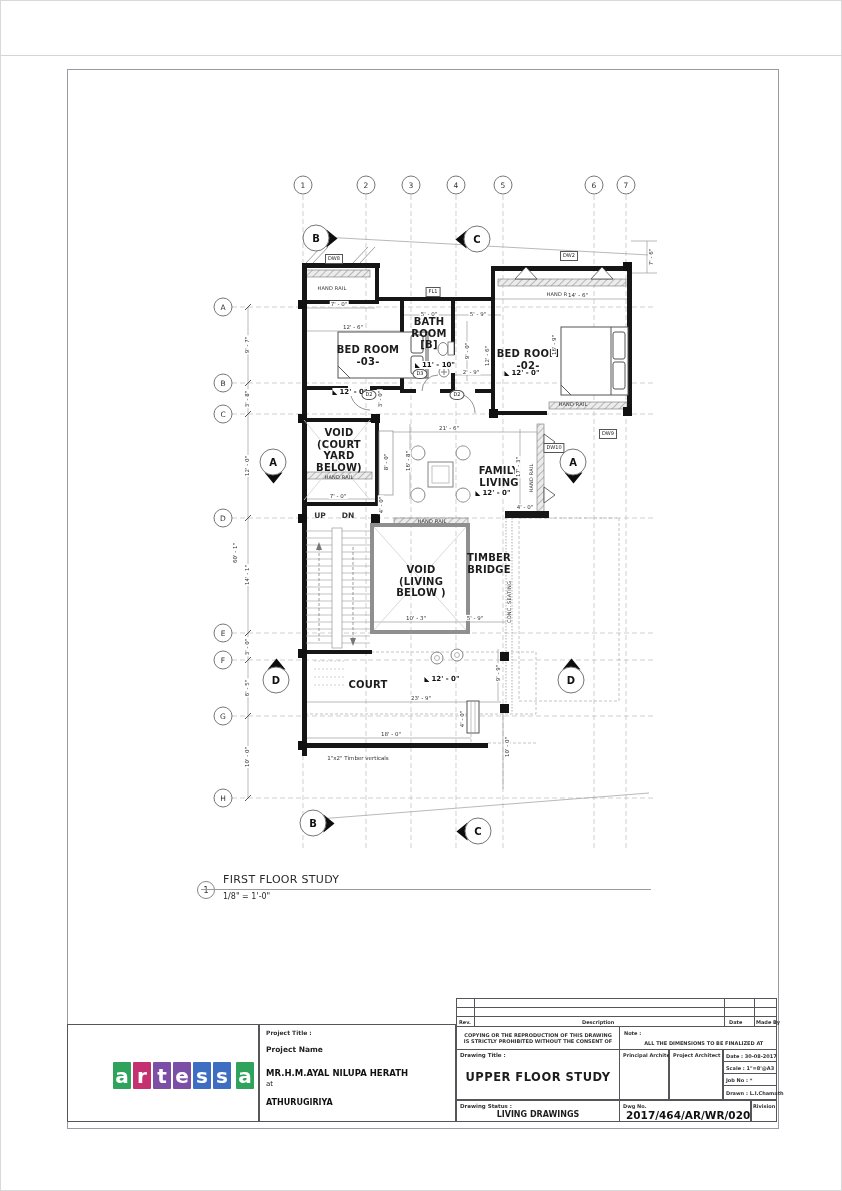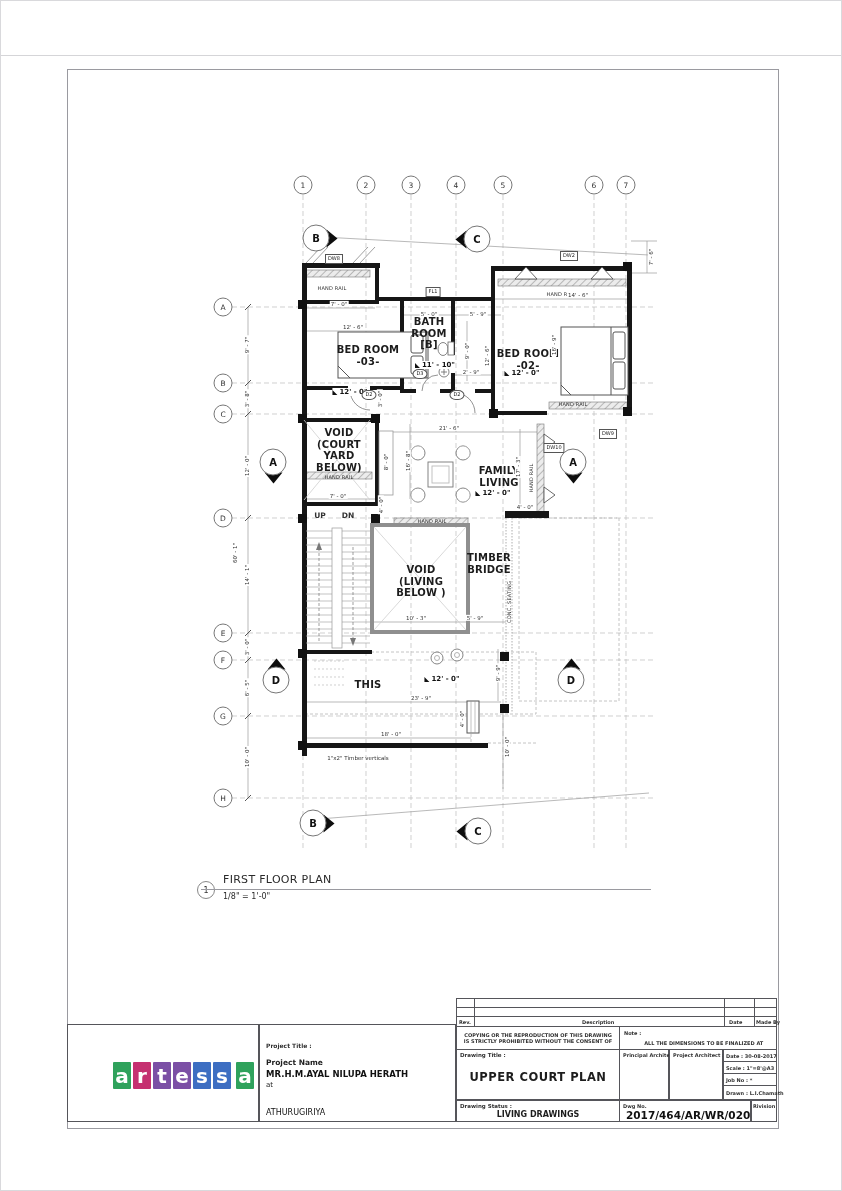--- a/index.html
+++ b/index.html
@@ -359,21 +359,21 @@
 (COURT
 YARD
 BELOW)</div>
 <div class="t c room" style="left:498px;top:475px">FAMILY
 LIVING</div>
 <div class="t c room" style="left:420px;top:580px">VOID
 (LIVING
 BELOW )</div>
 <div class="t c room" style="left:488px;top:562px">TIMBER
 BRIDGE</div>
-<div class="t c room" style="left:367px;top:684px">THIS</div>
+<div class="t c room" style="left:367px;top:684px">COURT</div>
 
 <div class="t c lvl" style="left:349px;top:391px">
   <span class="flag"></span>
     <span>12' - 0"</span>
   </div>
 <div class="t c lvl" style="left:434px;top:364px">
   <span class="flag"></span>
     <span>11' - 10"</span>
   </div>
 <div class="t c lvl" style="left:521px;top:372px">
@@ -422,21 +422,21 @@
 <div class="t c dim" style="left:415px;top:617px">10' - 3"</div>
 <div class="t c dim" style="left:474px;top:617px">5' - 9"</div>
 <div class="t c dim" style="left:420px;top:697px">23' - 9"</div>
 <div class="t c dim" style="left:390px;top:733px">18' - 0"</div>
 <div class="t r dim" style="left:461px;top:718px">4' - 0"</div>
 <div class="t r dim" style="left:497px;top:672px">9' - 9"</div>
 <div class="t r dim" style="left:506px;top:746px">10' - 0"</div>
 
 <div class="plan-title">
   <div class="pt-bub">1</div>
-  <div class="pt-name">FIRST FLOOR PLAN</div>
+  <div class="pt-name">FIRST FLOOR STUDY</div>
   <div class="pt-line"></div>
   <div class="pt-scale">1/8" = 1'-0"</div>
 </div>
 
 <div class="tbc" style="left:455px;top:997px;width:321px;height:10px">
   <div class="vdiv" style="left:17px"></div>
     <div class="vdiv" style="left:267px"></div>
     <div class="vdiv" style="left:297px"></div>
 </div>
 <div class="tbc" style="left:455px;top:1006px;width:321px;height:10px">
@@ -457,39 +457,39 @@
 <div class="tbc" style="left:66px;top:1023px;width:192px;height:98px"></div>
 <div class="logo">
   <span style="background: rgb(47, 162, 92);">a</span>
   <span style="background: rgb(197, 48, 112);">r</span>
   <span style="background: rgb(123, 79, 165);">t</span>
   <span style="background: rgb(123, 79, 165);">e</span>
   <span style="background: rgb(61, 110, 194);">s</span>
   <span style="background: rgb(61, 110, 194);">s</span>
   <span style="background: rgb(47, 162, 92);">a</span>
 </div>
-<div class="tbc" style="left:258px;top:1023px;width:197px;height:98px;padding:17px 6px;box-sizing:border-box">
+<div class="tbc" style="left:258px;top:1023px;width:197px;height:98px;padding:4px 6px;box-sizing:border-box">
   <div style="font-size:6px;font-weight:700;color:#333">Project Title :</div>
   <div style="font-size:7.5px;font-weight:600;margin-top:9px;color:#222">Project Name</div>
-  <div style="font-size:8.5px;font-weight:700;margin-top:2px;color:#111">MR.H.M.AYAL NILUPA HERATH</div>
+  <div style="font-size:8.5px;font-weight:700;margin-top:14px;color:#111">MR.H.M.AYAL NILUPA HERATH</div>
   <div style="font-size:7px;margin-top:2px;color:#222">at</div>
-  <div style="font-size:8px;font-weight:400;margin-top:19px;color:#111">ATHURUGIRIYA</div>
+  <div style="font-size:8px;font-weight:700;margin-top:10px;color:#111">ATHURUGIRIYA</div>
 </div>
 
 <div class="tbc" style="left:455px;top:1025px;width:164px;height:24px;display:flex;align-items:center;justify-content:center">
   <div style="font-size:5px;font-weight:700;text-align:center;padding:0 6px;color:#333">COPYING OR THE REPRODUCTION OF THIS DRAWING IS STRICTLY PROHIBITED WITHOUT THE CONSENT OF</div>
 </div>
 <div class="tbc" style="left:618px;top:1025px;width:158px;height:24px;padding:3px 4px;box-sizing:border-box">
   <span style="font-size:5px;font-weight:700;float:left;margin-right:3px;color:#333">Note :</span>
   <span style="font-size:5px;font-weight:700;color:#333">ALL THE DIMENSIONS TO BE FINALIZED AT SITE BEFORE CONSTRUCTION</span>
 </div>
 
 <div class="tbc" style="left:455px;top:1048px;width:164px;height:51px">
   <span class="tbl">Drawing Title :</span>
-  <div style="position:absolute;left:0;right:0;top:20px;text-align:center;font-size:11.5px;font-weight:600;letter-spacing:.5px;color:#1d1d1d">UPPER COURT PLAN</div>
+  <div style="position:absolute;left:0;right:0;top:20px;text-align:center;font-size:11.5px;font-weight:600;letter-spacing:.5px;color:#1d1d1d">UPPER FLOOR STUDY</div>
 </div>
 <div class="tbc" style="left:618px;top:1048px;width:50px;height:51px">
   <span class="tbl" style="font-size:5px">Principal Architect :</span>
 </div>
 <div class="tbc" style="left:668px;top:1048px;width:54px;height:51px">
   <span class="tbl" style="font-size:5px">Project Architect :</span>
 </div>
 <div class="tbc" style="left:722px;top:1048px;width:54px;height:13px">
   <span class="tbs" style="left:2px;top:3px">Date : 30-08-2017</span>
 </div>

